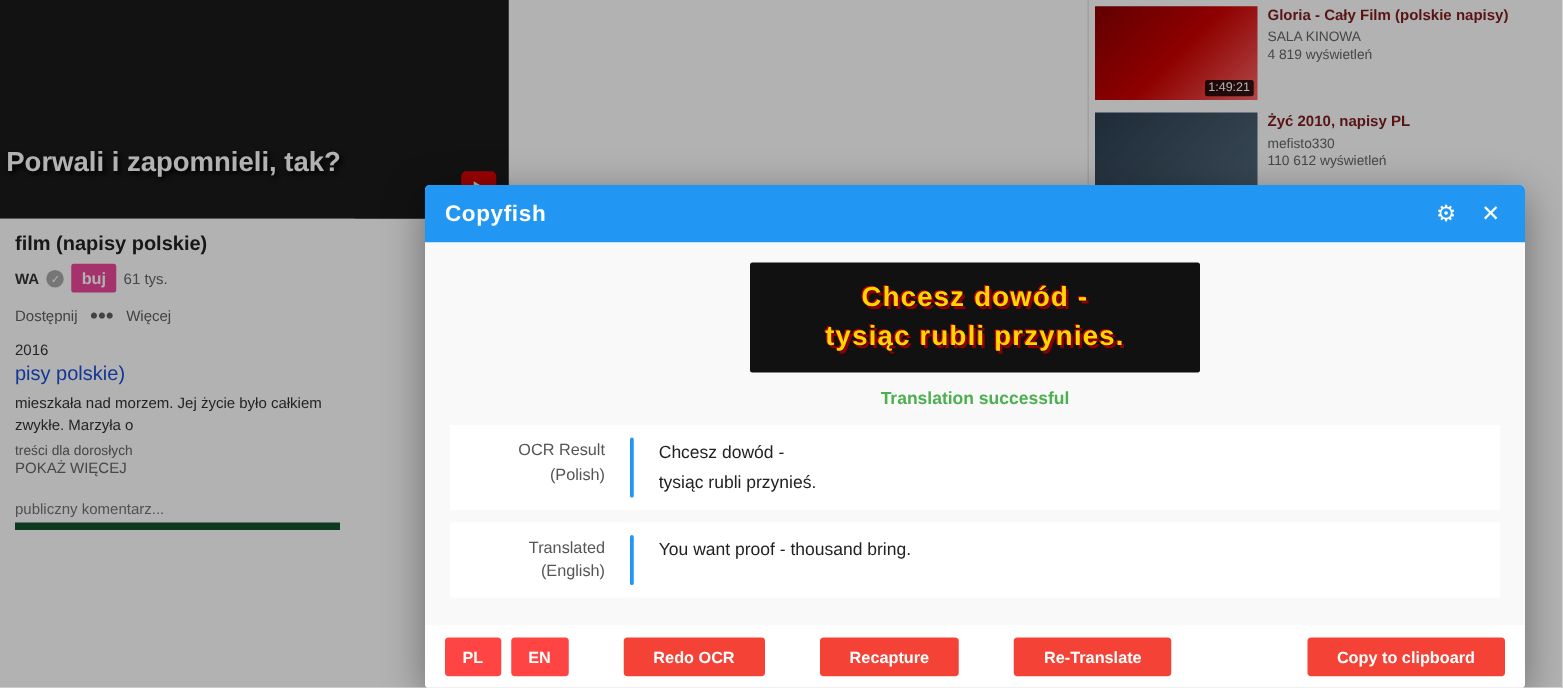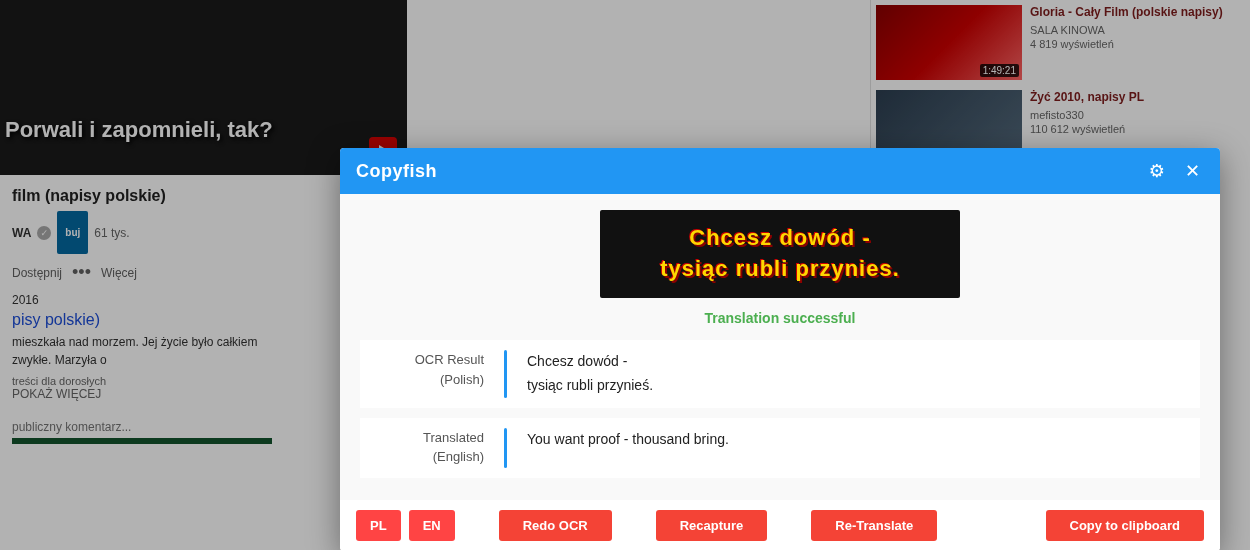--- a/index.html
+++ b/index.html
@@ -67,21 +67,21 @@
     }
 
     .sidebar-video-item {
       display: flex;
       gap: 8px;
       margin-bottom: 10px;
       align-items: flex-start;
     }
 
     .sidebar-thumb {
-      width: 146px;
+      width: 130px;
       height: 75px;
       background: #333;
       flex-shrink: 0;
       position: relative;
     }
 
     .sidebar-thumb-1 { background: linear-gradient(135deg, #8B0000 0%, #cc0000 50%, #ff6666 100%); }
     .sidebar-thumb-2 { background: linear-gradient(135deg, #2c3e50 0%, #556b7d 100%); }
 
     .sidebar-thumb-duration {
@@ -121,25 +121,25 @@
     .channel-name { font-size: 12px; color: #333; font-weight: bold; text-align: right; }
     .channel-verified {
       width: 14px; height: 14px;
       background: #aaa;
       border-radius: 50%;
       display: inline-flex; align-items: center; justify-content: center;
       color: #fff; font-size: 9px;
     }
 
     .sub-btn {
-      background: #0369a1;
+      background: #ec4899;
       color: #fff;
       border: none;
-      padding: 16px 8px;
-      font-size: 10px;
+      padding: 4px 8px;
+      font-size: 13px;
       font-weight: bold;
       cursor: pointer;
       border-radius: 2px;
     }
 
     .sub-count { font-size: 12px; color: #666; }
 
     .action-row {
       display: flex;
       align-items: center;

